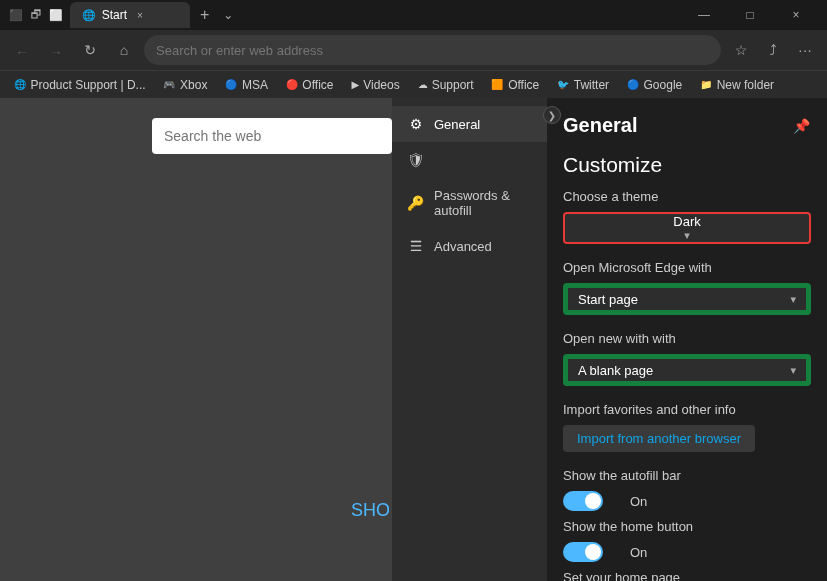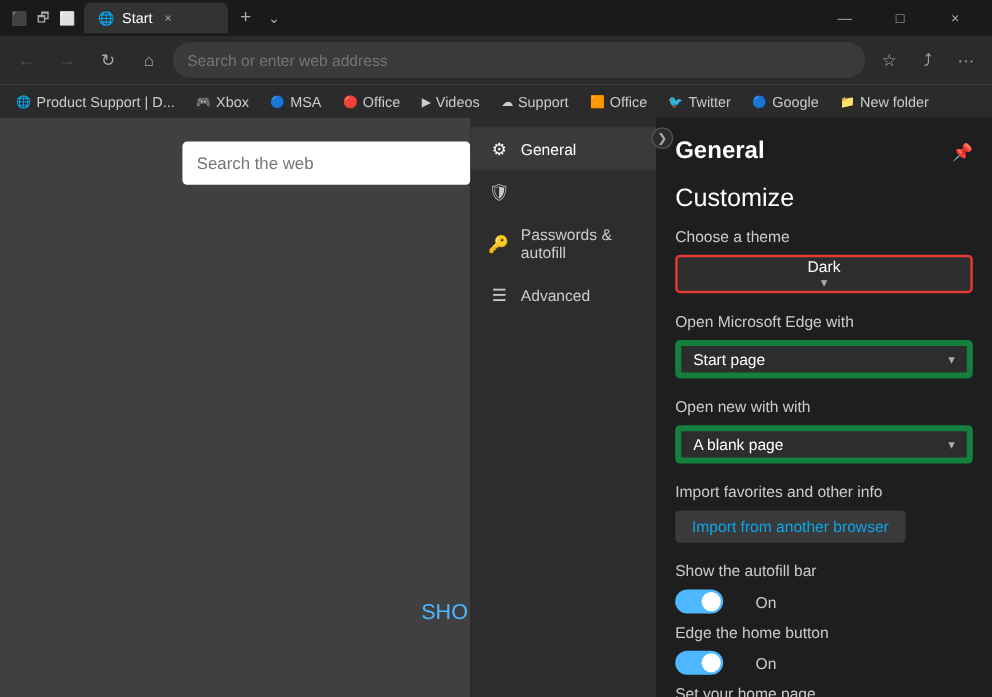--- a/index.html
+++ b/index.html
@@ -364,21 +364,21 @@
 
     <div class="field-label">Import favorites and other info</div>
     <button class="import-btn">Import from another browser</button>
 
     <div class="field-label">Show the autofill bar</div>
     <div class="toggle-row">
       <div class="toggle"></div>
       <span class="toggle-label">On</span>
     </div>
 
-    <div class="field-label">Edge the home button</div>
+    <div class="field-label">Show the home button</div>
     <div class="toggle-row">
       <div class="toggle"></div>
       <span class="toggle-label">On</span>
     </div>
 
     <div class="field-label">Set your home page</div>
     
   </div>
 
 </div>

